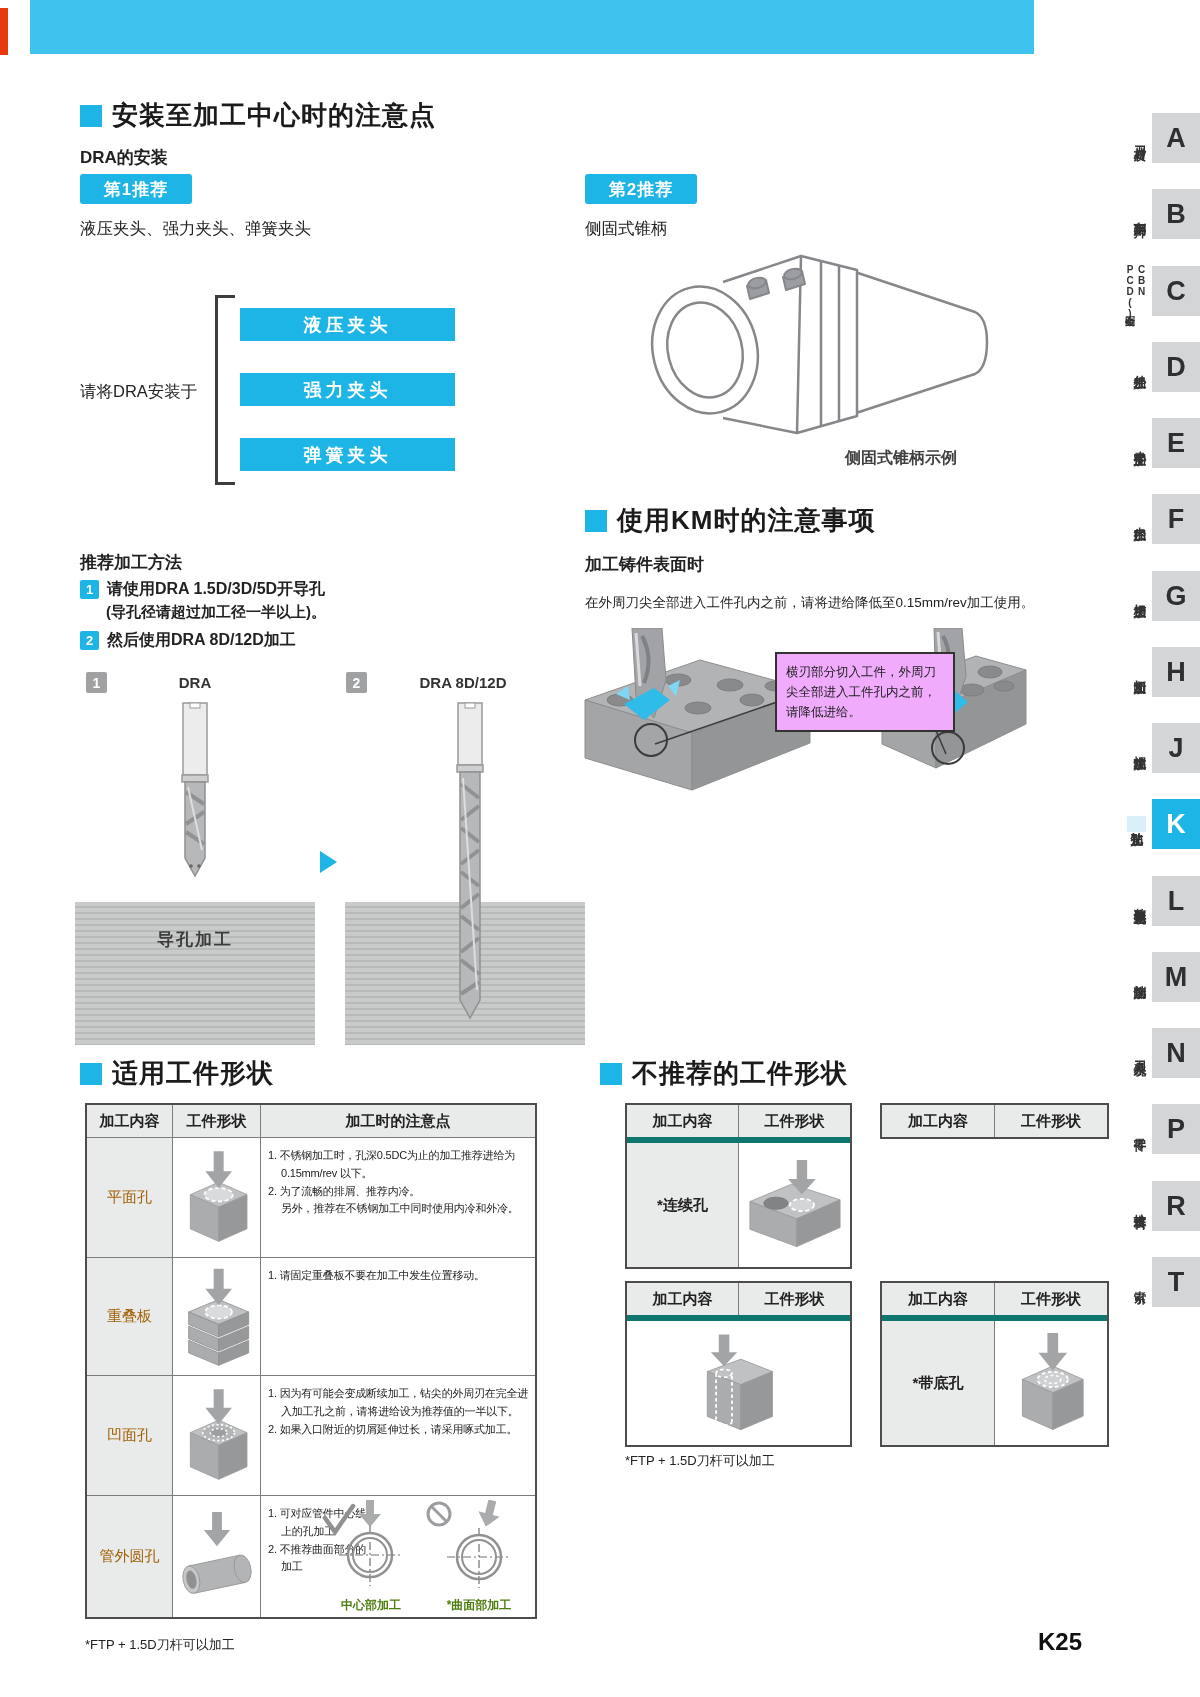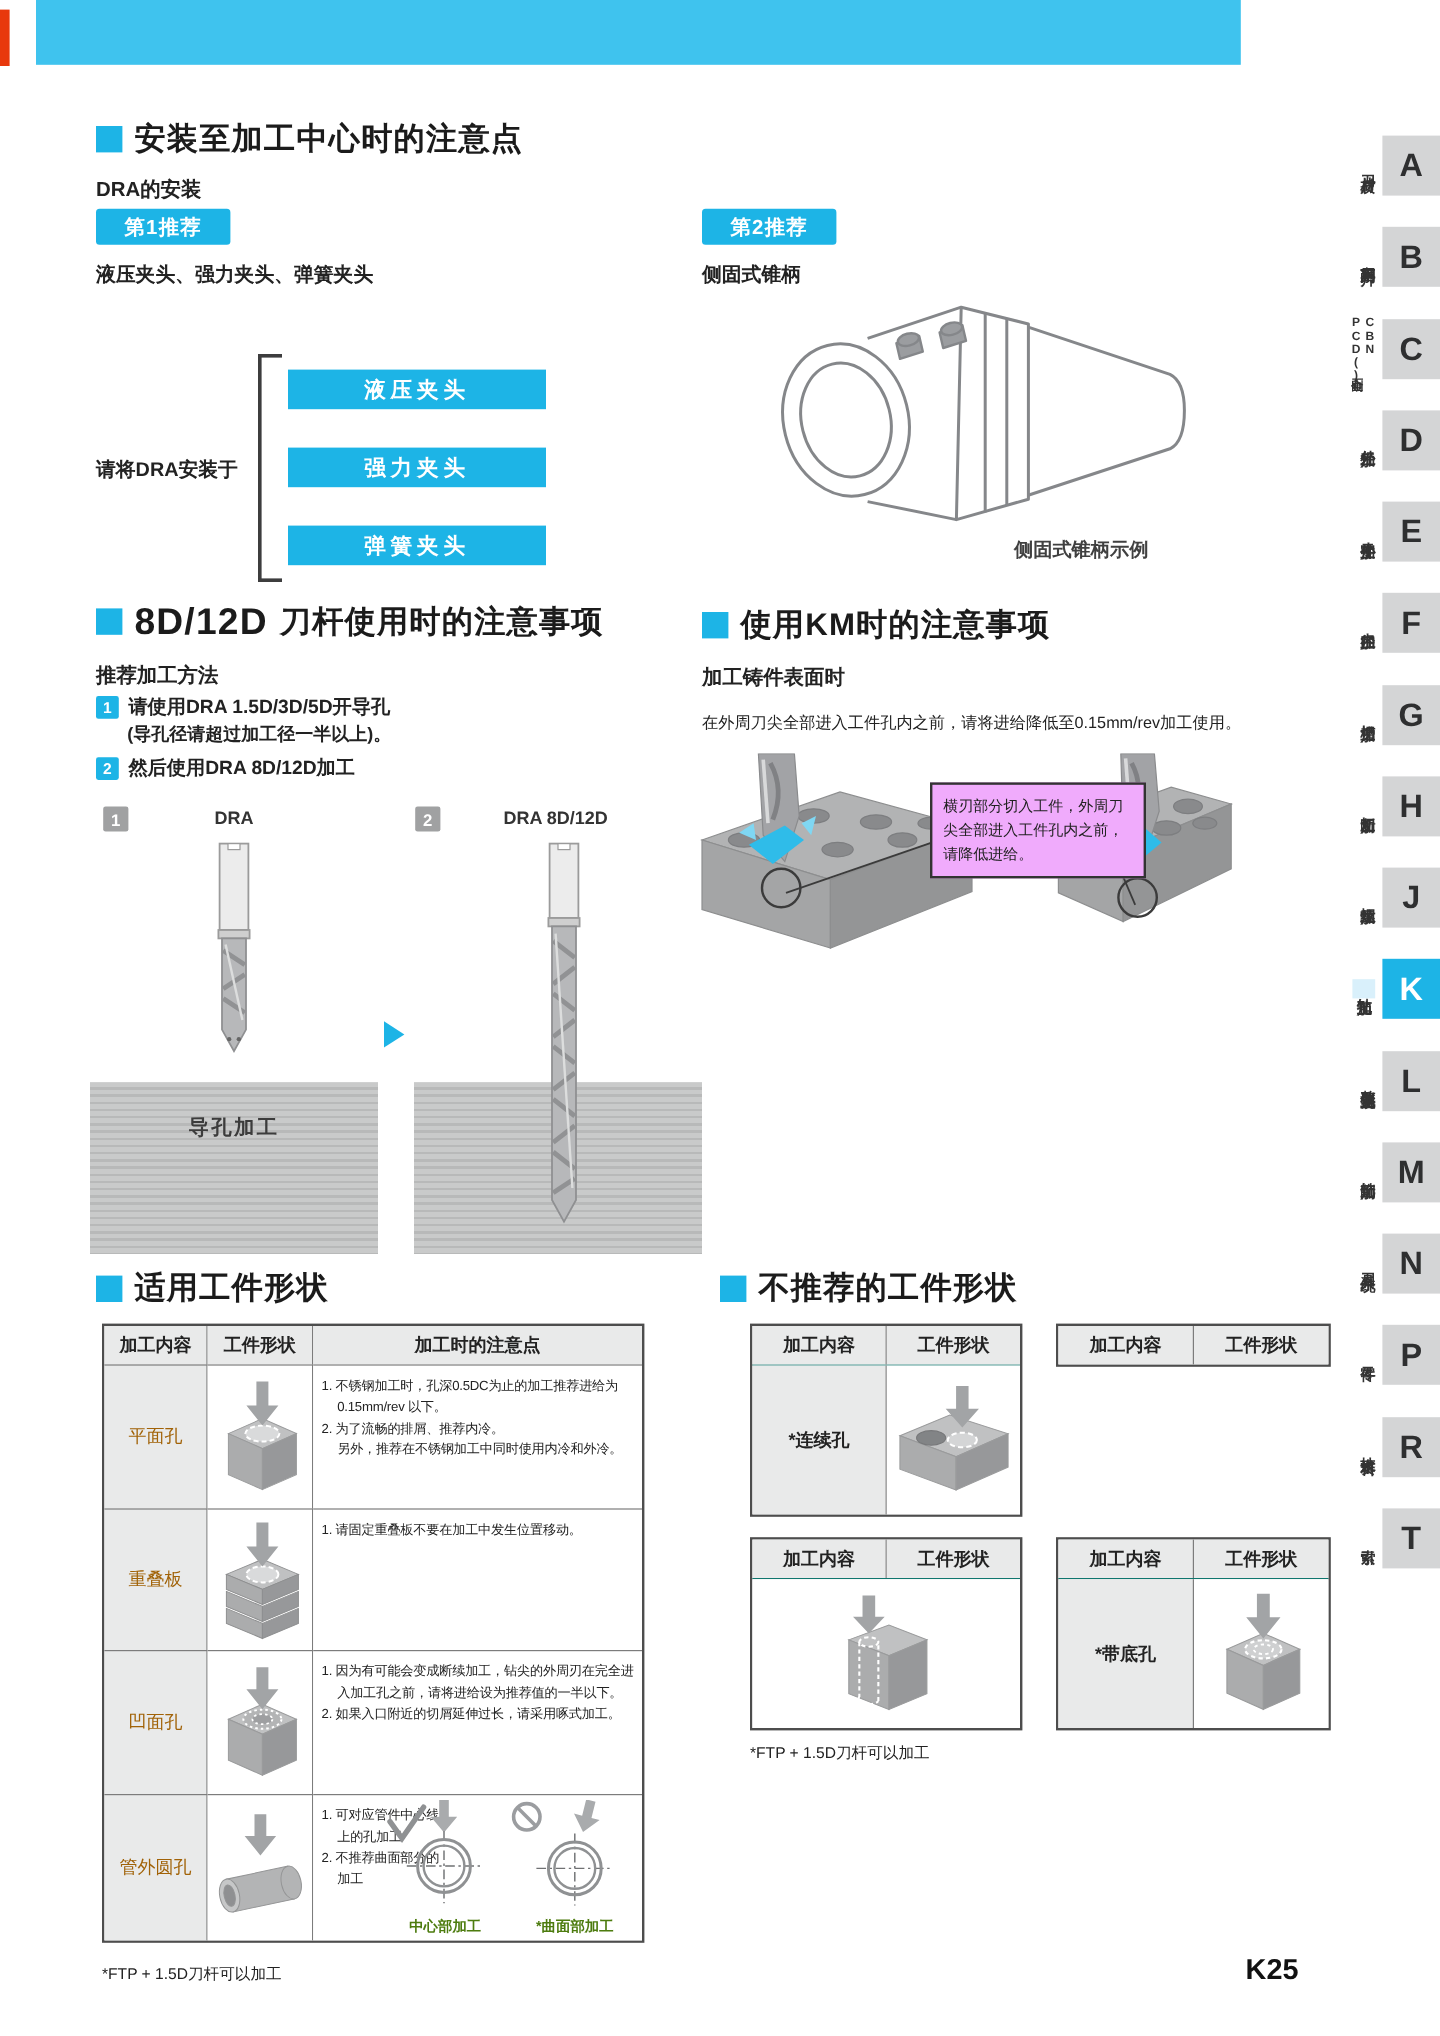--- a/index.html
+++ b/index.html
@@ -7,21 +7,21 @@
         font-family:"Liberation Sans",sans-serif;color:#222;}
   .abs{position:absolute;}
   
   .topbar{left:30px;top:0;width:1004px;height:54px;background:#3fc3ee;}
   .redstripe{left:0;top:8px;width:8px;height:47px;background:#e8380d;}
   
   .sec-title{display:flex;align-items:center;gap:10px;font-size:26px;font-weight:800;color:#1b1b1b;letter-spacing:1px;white-space:nowrap;}
   .bullet{width:22px;height:22px;background:#1db4e6;flex:0 0 22px;}
   .sec-title .code{font-size:31px;}
   .subhead{font-size:17px;font-weight:700;color:#222;white-space:nowrap;}
-  .desc{font-size:16.5px;font-weight:700;color:#222;white-space:nowrap;}
+  .desc{font-size:16.5px;font-weight:400;color:#222;white-space:nowrap;}
   
   .badge{width:112px;height:30px;background:#1db4e6;color:#fff;font-size:17px;font-weight:700;
          display:flex;align-items:center;justify-content:center;border-radius:3px;letter-spacing:1px;}
   .chuck{left:240px;width:215px;height:33px;background:#1db4e6;color:#fff;font-size:18px;font-weight:700;
          display:flex;align-items:center;justify-content:center;letter-spacing:4px;}
   .bracket{background:#3d3d3e;}
   
   .step{display:flex;gap:8px;align-items:center;white-space:nowrap;}
   .stepnum{width:19px;height:19px;background:#1db4e6;color:#fff;font-size:13px;font-weight:700;
            display:flex;align-items:center;justify-content:center;border-radius:2px;flex:0 0 19px;}
@@ -48,21 +48,21 @@
   .hcell{background:#e9eaea !important;font-size:15px;font-weight:700;display:flex;align-items:center;justify-content:center;color:#222;}
   .nl{font-size:11px;line-height:1.62;color:#222;white-space:nowrap;letter-spacing:-0.2px;}
   .nl.cont{padding-left:13px;}
   .pipelabel{font-size:12px;font-weight:700;color:#4d7c0f;text-align:center;white-space:nowrap;}
   
   .stable{border:2px solid #4d4d4d;background:#fff;}
   .sthead{display:flex;height:32px;}
   .sthead .sh{flex:1;background:#e9eaea;border-right:1px solid #7c7c7c;display:flex;align-items:center;justify-content:center;
               font-size:15px;font-weight:700;}
   .sthead .sh:last-child{border-right:none;}
-  .stbody{display:flex;height:124px;border-top:1px solid #0f766e;}
+  .stbody{display:flex;height:124px;border-top:6px solid #0f766e;}
   .stbody .sl{flex:1;background:#e9eaea;border-right:1px solid #7c7c7c;display:flex;align-items:center;justify-content:center;
               font-size:15px;font-weight:700;}
   .stbody .ss{flex:1;display:flex;align-items:center;justify-content:center;background:#fff;}
   .footnote{font-size:13px;color:#222;white-space:nowrap;}
   
   .tab{position:absolute;right:0;height:50px;display:flex;justify-content:flex-end;align-items:center;gap:6px;width:160px;}
   .tlabel{writing-mode:vertical-rl;text-orientation:upright;font-size:12.5px;font-weight:700;color:#333;
           line-height:1.05;letter-spacing:1px;white-space:nowrap;}
   .tlabel.small{font-size:10px;letter-spacing:0;}
   .tlgroup{display:flex;align-items:flex-start;gap:1px;}
@@ -115,25 +115,20 @@
       <g fill="#9b9da0" stroke-width="2">
         <path d="M142,46 l19,-6 l3,13 l-19,6 Z"></path>
         <ellipse cx="152" cy="43" rx="9" ry="5" transform="rotate(-14 152 43)"></ellipse>
         <path d="M178,37 l19,-6 l3,13 l-19,6 Z"></path>
         <ellipse cx="188" cy="34" rx="9" ry="5" transform="rotate(-14 188 34)"></ellipse>
       </g>
     </g>
   </svg>
   <div class="abs holdercap" style="left:845px;top:448px">侧固式锥柄示例</div>
 
-  <div class="abs sec-title" style="left:80px;top:500px">
-    <span class="bullet"></span>
-    <span class="code">8D/12D</span>
-    <span>刀杆使用时的注意事项</span>
-  </div>
   <div class="abs subhead" style="left:80px;top:551px">推荐加工方法</div>
 
   <div class="abs step" style="left:80px;top:579px">
     <span class="stepnum">1</span>
     <span class="steptext">请使用DRA 1.5D/3D/5D开导孔</span>
   </div>
   <div class="abs steptext" style="left:106px;top:603px;font-size:15px">(导孔径请超过加工径一半以上)。</div>
   <div class="abs step" style="left:80px;top:630px">
     <span class="stepnum">2</span>
     <span class="steptext">然后使用DRA 8D/12D加工</span>

